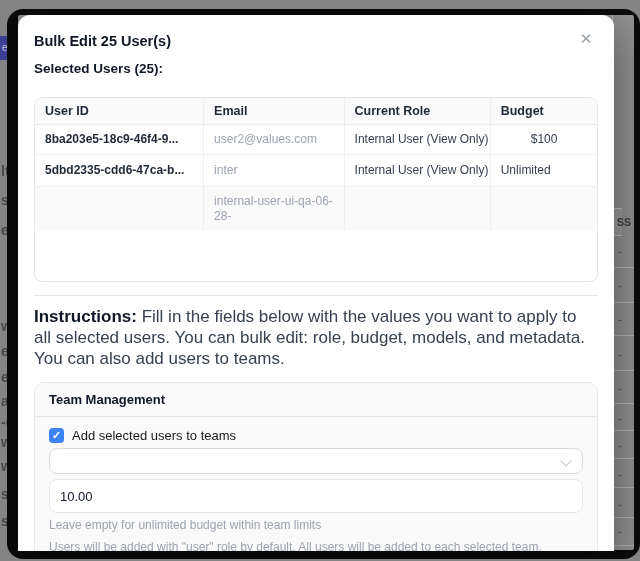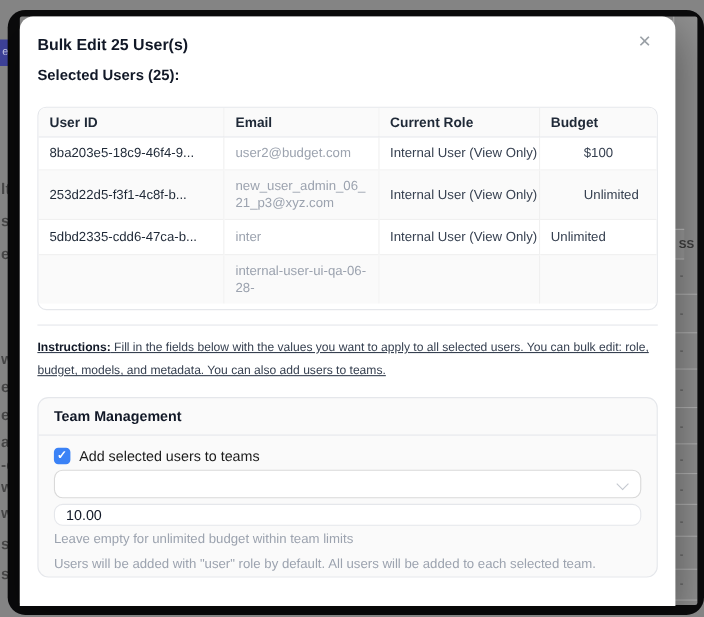--- a/index.html
+++ b/index.html
@@ -67,27 +67,27 @@
     border-right:1px solid #f0f0f0;white-space:nowrap;overflow:hidden;
   }
   th:last-child{border-right:none;}
   td{
     font-size:12px;padding:7px 10px;line-height:15px;vertical-align:middle;
     border-top:1px solid #f0f0f0;border-right:1px solid #f0f0f0;overflow:hidden;
   }
   td:last-child{border-right:none;padding-left:40px;}
   tr.stripe td{background:#fafafa;}
   tr:first-child td{border-top:none;}
-  td.uid{font-weight:400;color:#1f2937;white-space:nowrap;}
+  td.uid{font-weight:700;color:#1f2937;white-space:nowrap;}
   td.email{color:#9ca3af;word-break:break-all;}
   td.role,td.budget{color:#374151;white-space:nowrap;}
   tr.row-4 td{padding:8px 10px;}
   
   .divider{margin-top:13px;border-top:1px solid #e5e7eb;height:0;}
-  .instructions{margin-top:10px;font-size:11px;line-height:21px;color:#374151;text-decoration:underline;}
+  .instructions{margin-top:10px;font-size:17px;line-height:21px;color:#374151;}
   .instructions b{color:#111827;}
   
   .card{
     margin-top:13px;border:1px solid #e5e7eb;border-radius:10px;background:#fafafa;
     overflow:hidden;
   }
   .card-head{
     padding:9px 14px 8px;border-bottom:1px solid #e5e7eb;
     font-size:13px;font-weight:700;color:#111827;line-height:16px;
   }
@@ -108,21 +108,21 @@
     display:inline-flex;align-items:center;line-height:14px;
   }
   .tag-x{margin-left:5px;color:#9ca3af;font-size:12px;cursor:pointer;}
   .chevron{
     position:absolute;right:12px;top:8px;width:7px;height:7px;
     border-right:1.6px solid #c4c8cf;border-bottom:1.6px solid #c4c8cf;
     transform:rotate(45deg);
   }
   .budget-label{margin-top:11px;}
   .text-input{
-    margin-top:5px;width:100%;box-sizing:border-box;height:20px;
+    margin-top:5px;width:100%;box-sizing:border-box;height:34px;
     border:1px solid #e5e7eb;border-radius:8px;padding:0 10px;font-size:13px;color:#111827;
     background:#fff;outline:none;font-family:"Liberation Sans", sans-serif;
   }
   .helper{margin-top:6px;font-size:12px;color:#9ca3af;line-height:12px;}
   .note{margin-top:10px;font-size:12px;color:#9ca3af;line-height:12px;}
 </style>
 </head>
 <body>
 
 <div class="blue-frag">e</div>
@@ -187,29 +187,23 @@
             <tr>
               <th>User ID</th>
               <th>Email</th>
               <th>Current Role</th>
               <th>Budget</th>
             </tr>
           </thead>
           <tbody>
             <tr>
               <td class="uid">8ba203e5-18c9-46f4-9...</td>
-              <td class="email">user2@budget.com</td>
+              <td class="email">user2@values.com</td>
               <td class="role">Internal User (View Only)</td>
               <td class="budget">$100</td>
-            </tr>
-            <tr class="stripe">
-              <td class="uid">253d22d5-f3f1-4c8f-b...</td>
-              <td class="email">new_user_admin_06_21_p3@xyz.com</td>
-              <td class="role">Internal User (View Only)</td>
-              <td class="budget">Unlimited</td>
             </tr>
             <tr class="row-4">
               <td class="uid">5dbd2335-cdd6-47ca-b...</td>
               <td class="email">inter</td>
               <td class="role">Internal User (View Only)</td>
               <td class="budget">Unlimited</td>
             </tr>
             <tr class="stripe">
               <td class="uid"></td>
               <td class="email">internal-user-ui-qa-06-28-</td>

